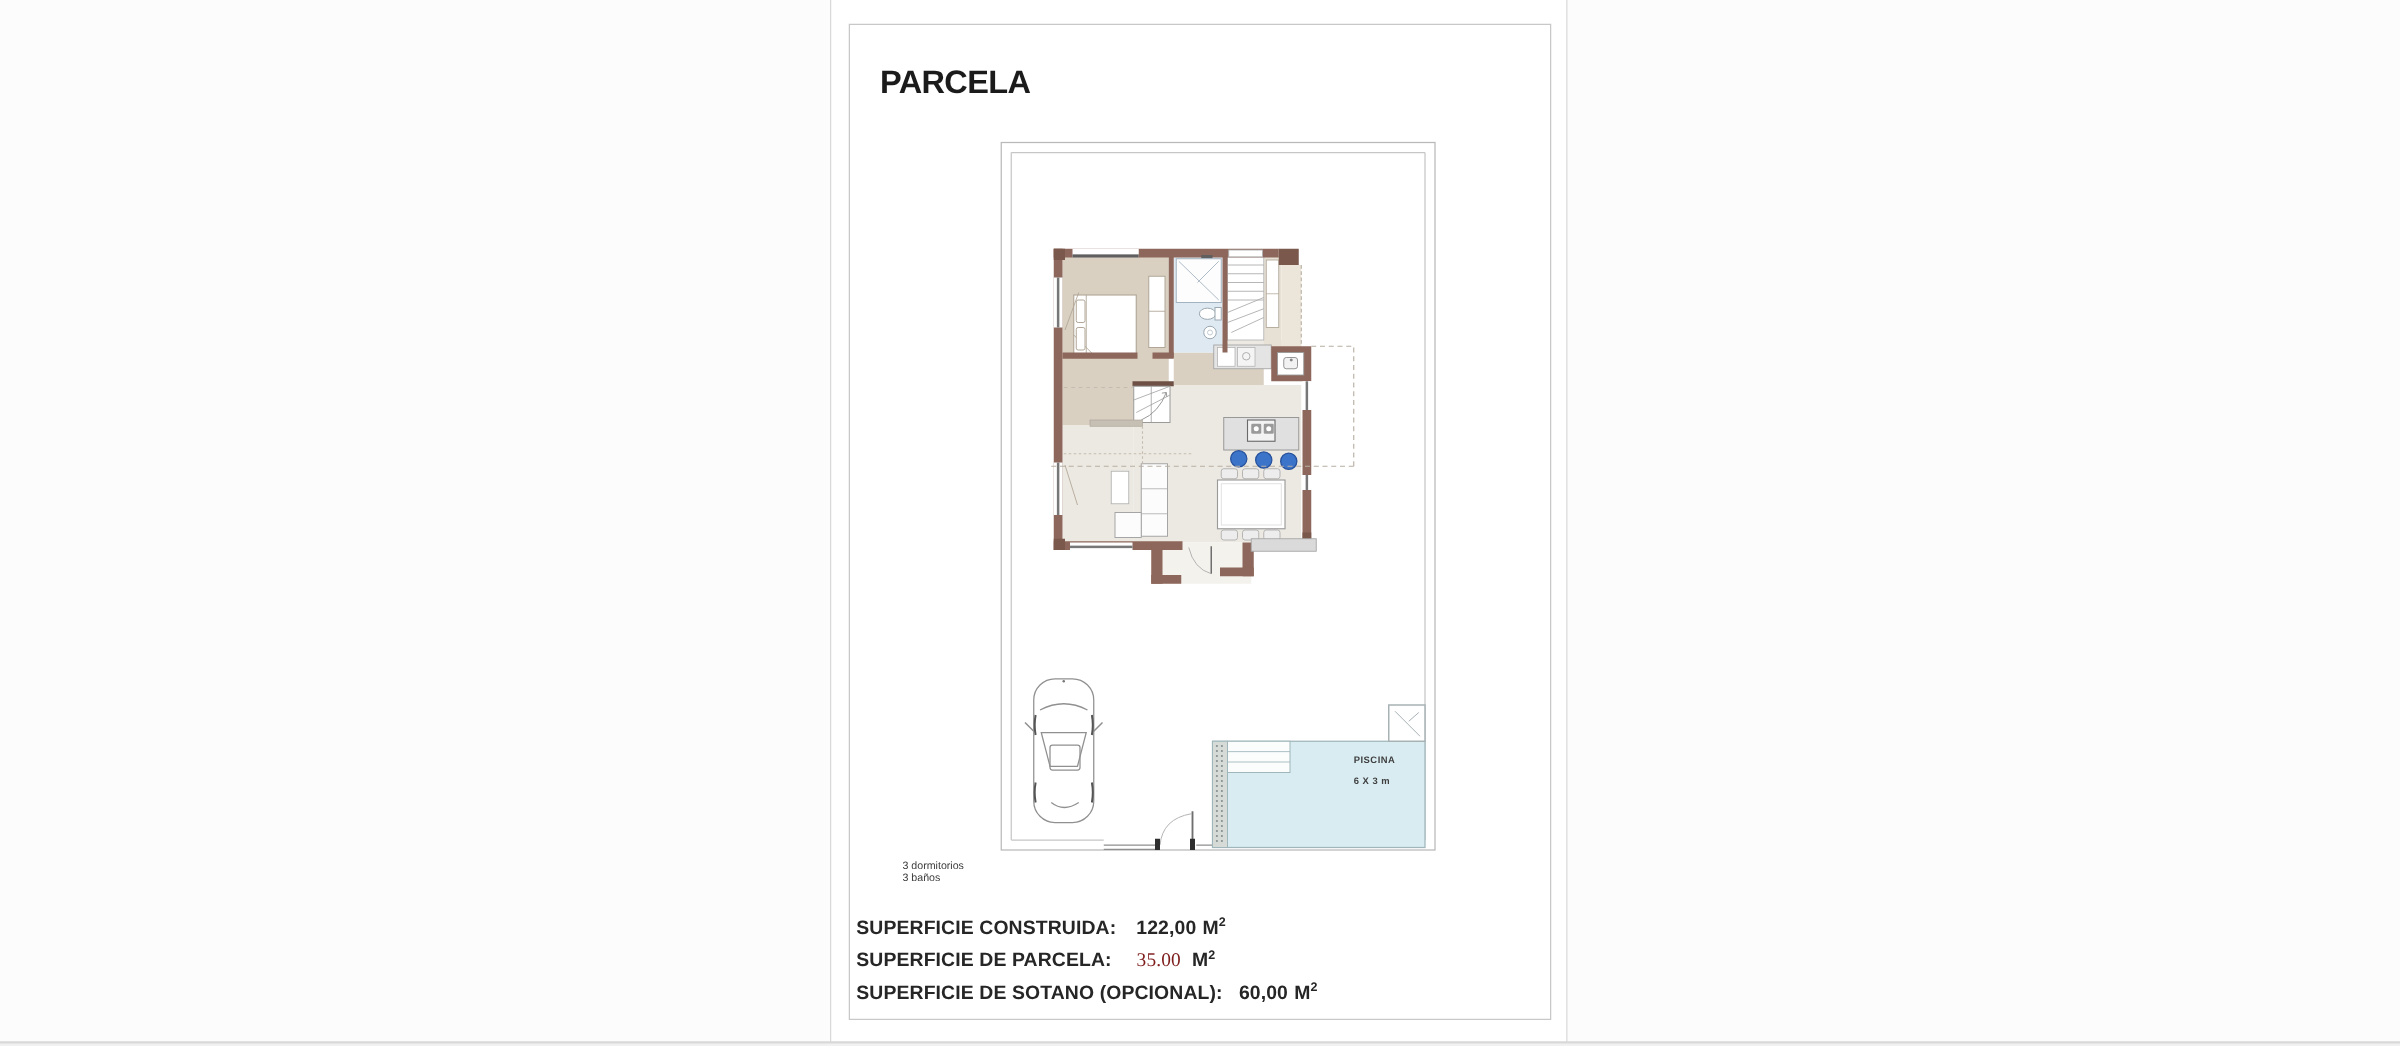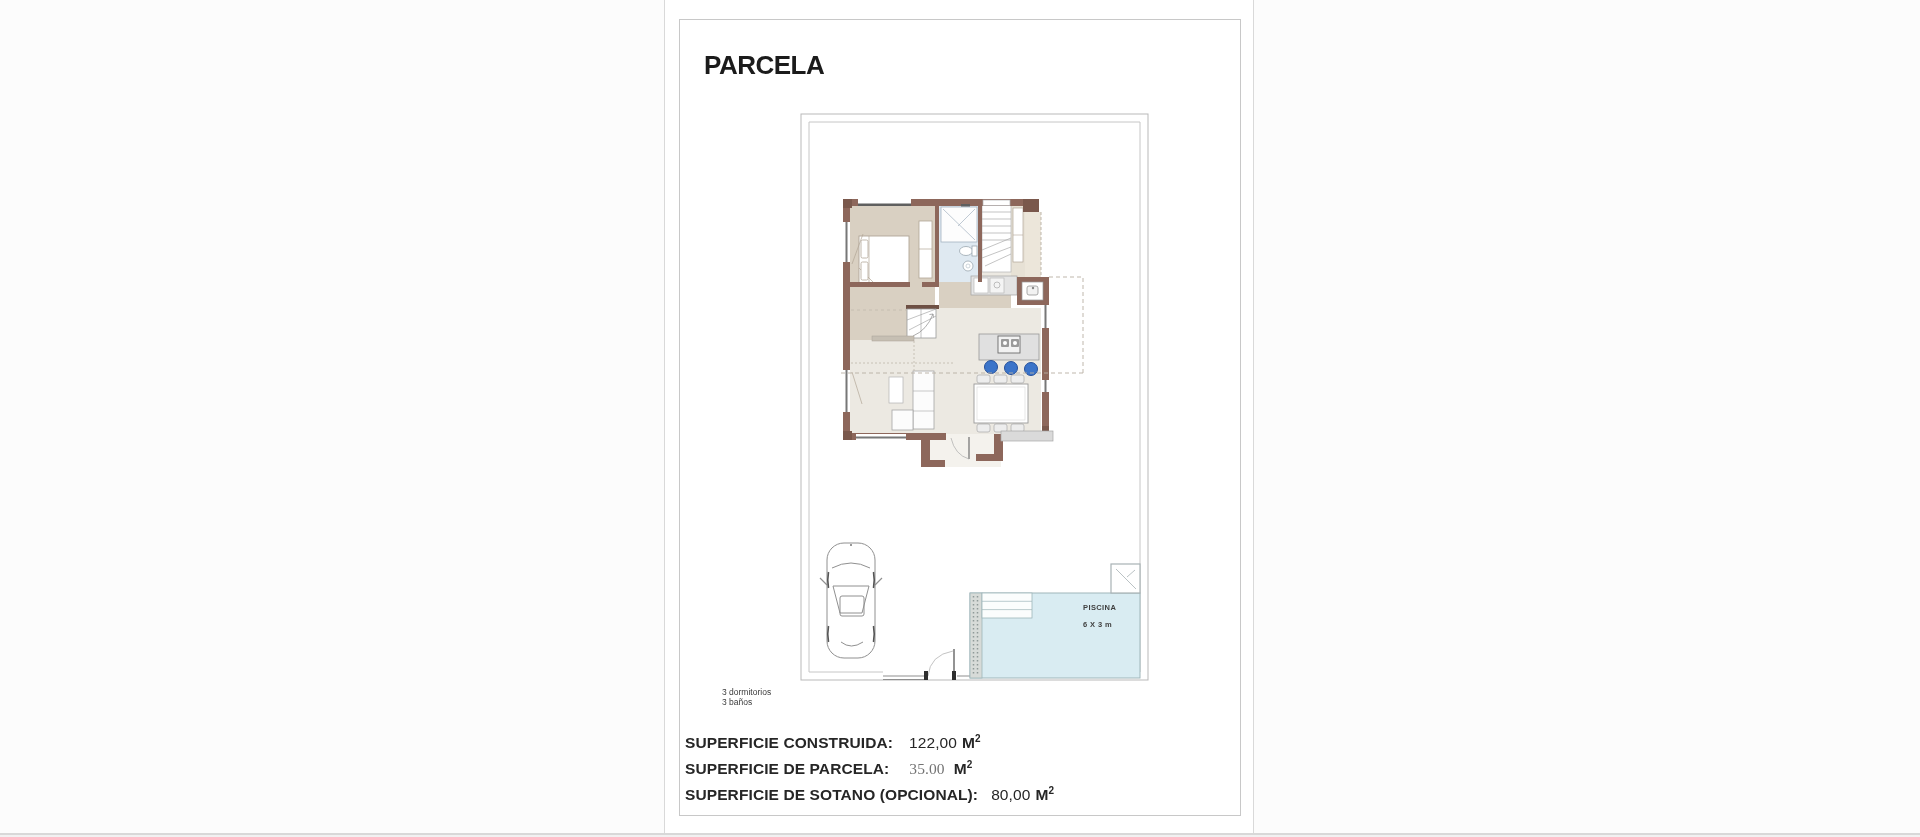--- a/index.html
+++ b/index.html
@@ -15,24 +15,24 @@
   .below-strip  { position:absolute; left:0; top:835px; width:1920px; height:2px; background:#f1f1f1; }
 
   .doc-title { position:absolute; left:39px; top:50px; font-size:26px; font-weight:600;
                letter-spacing:-0.5px; color:#1b1b1b; }
 
   .notes { position:absolute; left:45px; top:687px; font-size:8.5px; line-height:10px; color:#3a3a3a;margin-left:12px; }
 
   .summary { position:absolute; left:20px; top:733px; color:#262626; }
   .summary-row { display:flex; align-items:baseline; font-size:15.5px; font-weight:600;
                  letter-spacing:0.1px; margin-bottom:7px; }
-  .summary-row .val { font-weight:400; }
+  .summary-row .val { font-weight:700; }
   .summary-row.r1 .val { margin-left:16px; }
   .summary-row.r2 .val { margin-left:20px; font-family:"Liberation Serif", serif;
-                         font-weight:400; color:#737373; }
+                         font-weight:400; color:#7f1d1d; }
   .summary-row.r2 .unit-wrap { margin-left:9px; }
   .summary-row.r3 { margin-top:2px;text-align:center; }
   .summary-row.r3 .val { margin-left:13px; }
   .unit-wrap { margin-left:5px; }
   sup { font-size:10px; }
 
   svg { position:absolute; left:0; top:0; }
   svg text { font-family:"Liberation Sans", sans-serif; }
   .pool-label { font-size:7.5px; font-weight:bold; fill:#3f3f3f; letter-spacing:0.4px; }
 </style>
@@ -251,21 +251,21 @@
         <span class="val">122,00</span>
         <span class="unit-wrap"><span>M</span><sup>2</sup></span>
       </div>
       <div class="summary-row r2">
         <span class="lbl">SUPERFICIE DE PARCELA:</span>
         <span class="val">35.00</span>
         <span class="unit-wrap"><span>M</span><sup>2</sup></span>
       </div>
       <div class="summary-row r3">
         <span class="lbl">SUPERFICIE DE SOTANO (OPCIONAL):</span>
-        <span class="val">80,00</span>
+        <span class="val">60,00</span>
         <span class="unit-wrap"><span>M</span><sup>2</sup></span>
       </div>
     </div>
   </div>
 
   <div class="bottom-strip"></div>
   <div class="below-strip"></div>
 </div>
 
 </body></html>

